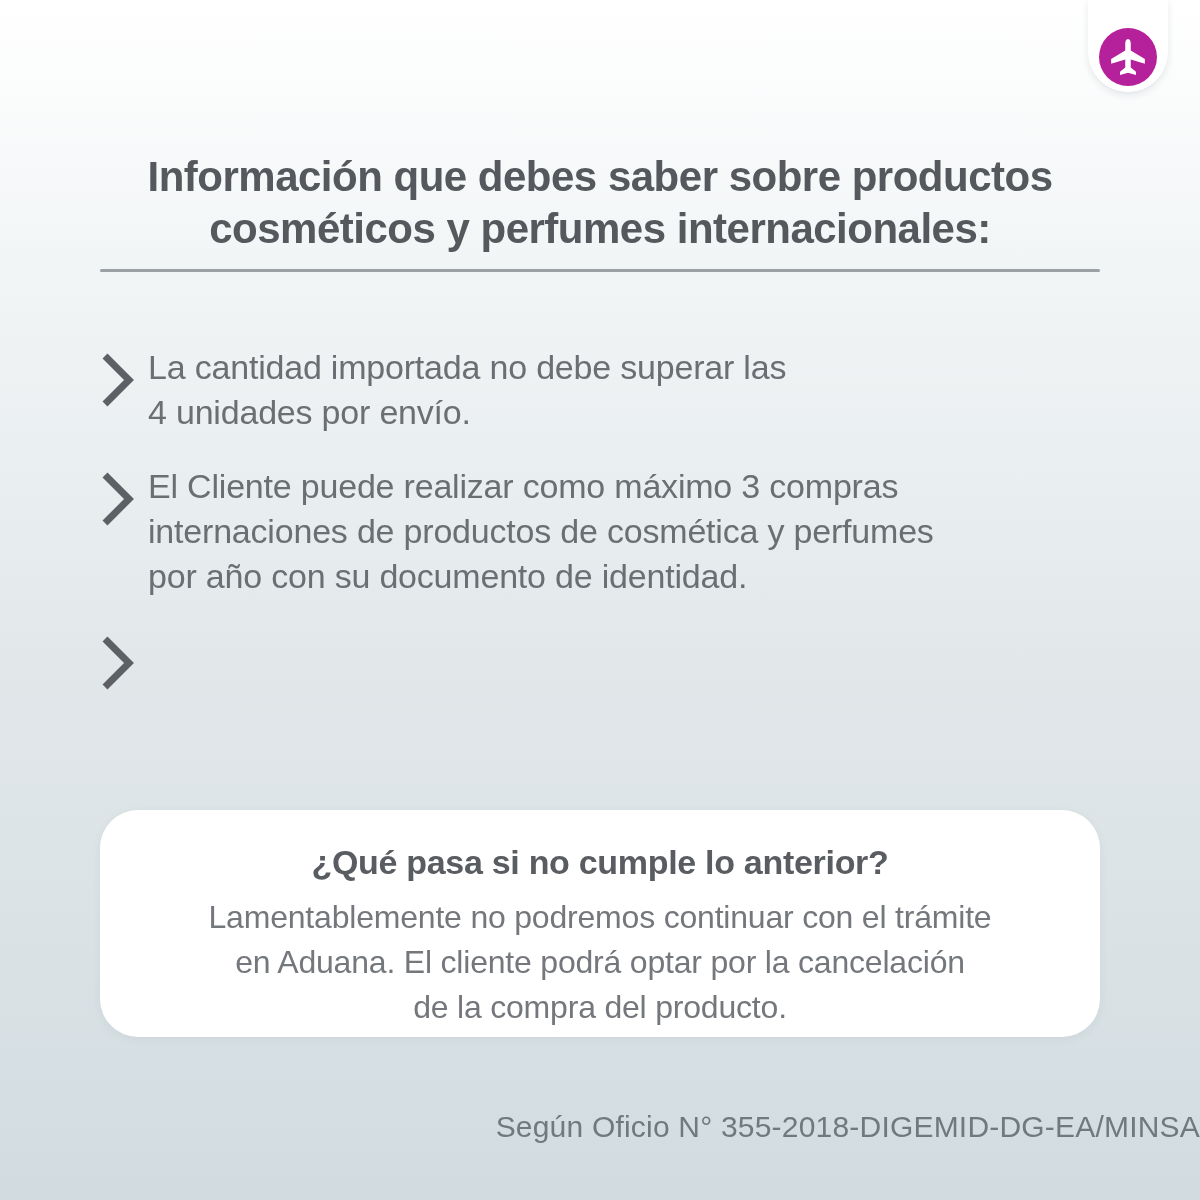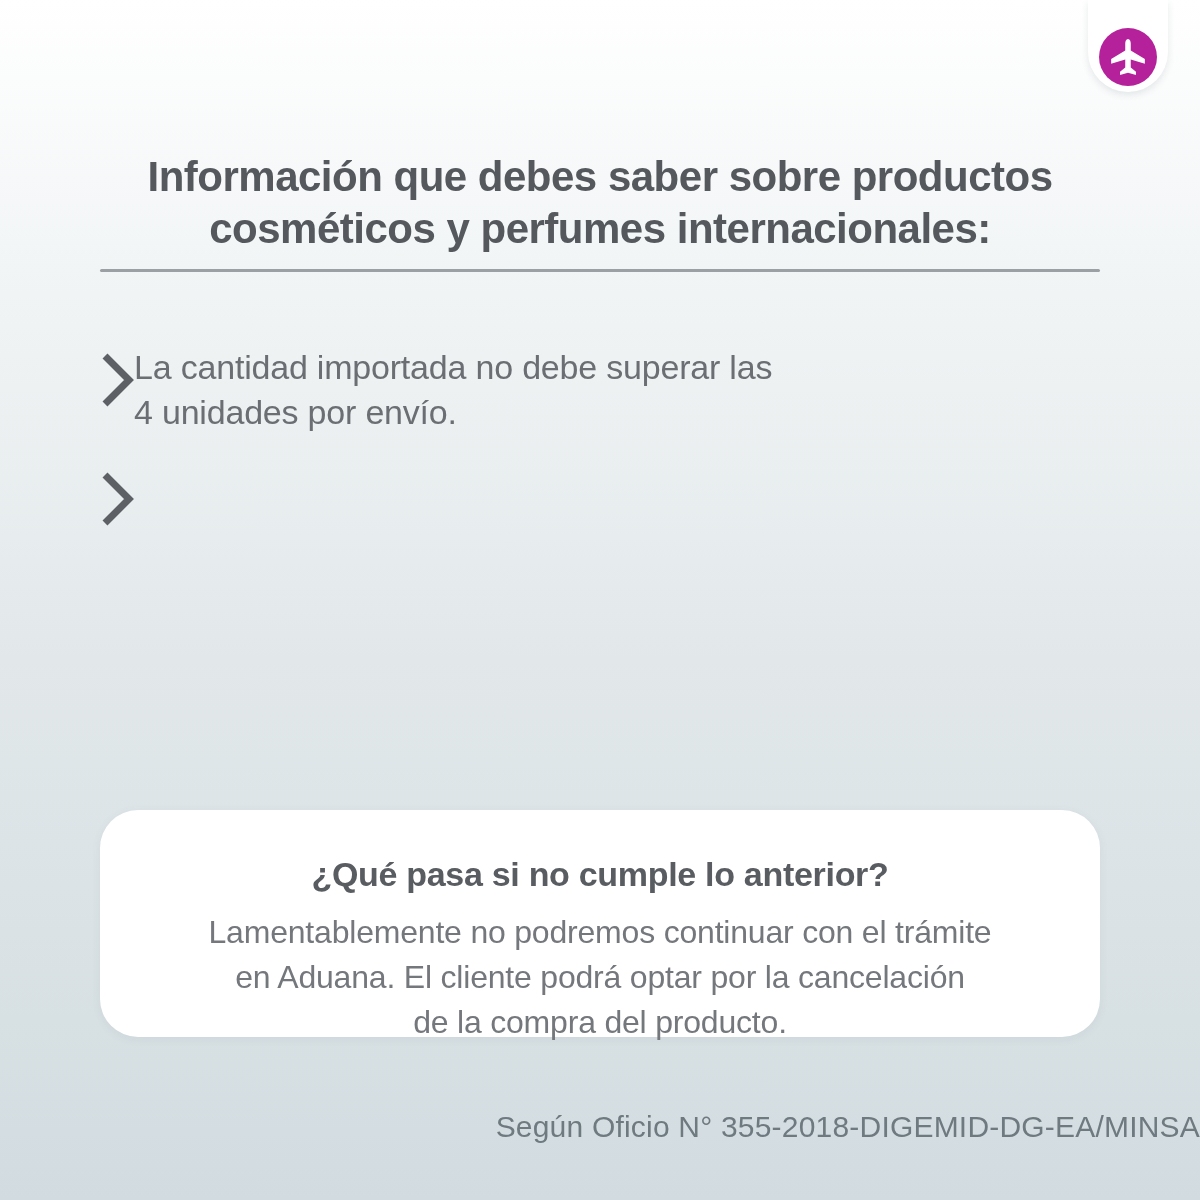--- a/index.html
+++ b/index.html
@@ -72,20 +72,21 @@
     left: 100px;
     top: 345px;
     width: 1000px;
     margin: 0;
     padding: 0;
     list-style: none;
   }
   .bullets li {
     display: flex;
     align-items: flex-start;
+    gap: 14px;
     margin-bottom: 29px;
   }
   .chev {
     flex: 0 0 34px;
     width: 34px;
     margin-top: 7px;
   }
   .chev svg { display: block; }
   .btext {
     font-size: 34px;
@@ -102,21 +103,21 @@
     top: 810px;
     width: 1000px;
     height: 227px;
     background: #ffffff;
     border-radius: 38px;
     text-align: center;
     box-shadow: 0 2px 10px rgba(80, 100, 110, 0.07);
     box-sizing: border-box;
   }
   .card h2 {
-    margin: 16px;
+    margin: 4px;
     padding: 29px 40px 0;
     font-size: 34px;
     font-weight: bold;
     color: #595c60;
     letter-spacing: -0.3px;
   }
   .card p {
     margin: 13px 30px 8px;
     font-size: 32px;
     line-height: 45px;
@@ -172,20 +173,30 @@
       </span>
       <span class="btext">La cantidad importada no debe superar las
 4 unidades por envío.</span>
     </li>
     <li>
       <span class="chev">
         <svg width="34" height="56" viewBox="0 0 34 56" aria-hidden="true">
           <polyline points="5,4 29,28 5,52" fill="none" stroke="#5d6165" stroke-width="7" stroke-linejoin="miter"></polyline>
         </svg>
       </span>
+      <span class="btext">El Cliente puede realizar como máximo 3 compras
+internaciones de productos de cosmética y perfumes
+por año con su documento de identidad.</span>
+    </li>
+    <li>
+      <span class="chev">
+        <svg width="34" height="56" viewBox="0 0 34 56" aria-hidden="true">
+          <polyline points="5,4 29,28 5,52" fill="none" stroke="#5d6165" stroke-width="7" stroke-linejoin="miter"></polyline>
+        </svg>
+      </span>
     </li>
   </ul>
 
   <div class="card">
     <h2>¿Qué pasa si no cumple lo anterior?</h2>
     <p>Lamentablemente no podremos continuar con el trámite
 en Aduana. El cliente podrá optar por la cancelación
 de la compra del producto.</p>
   </div>
 

